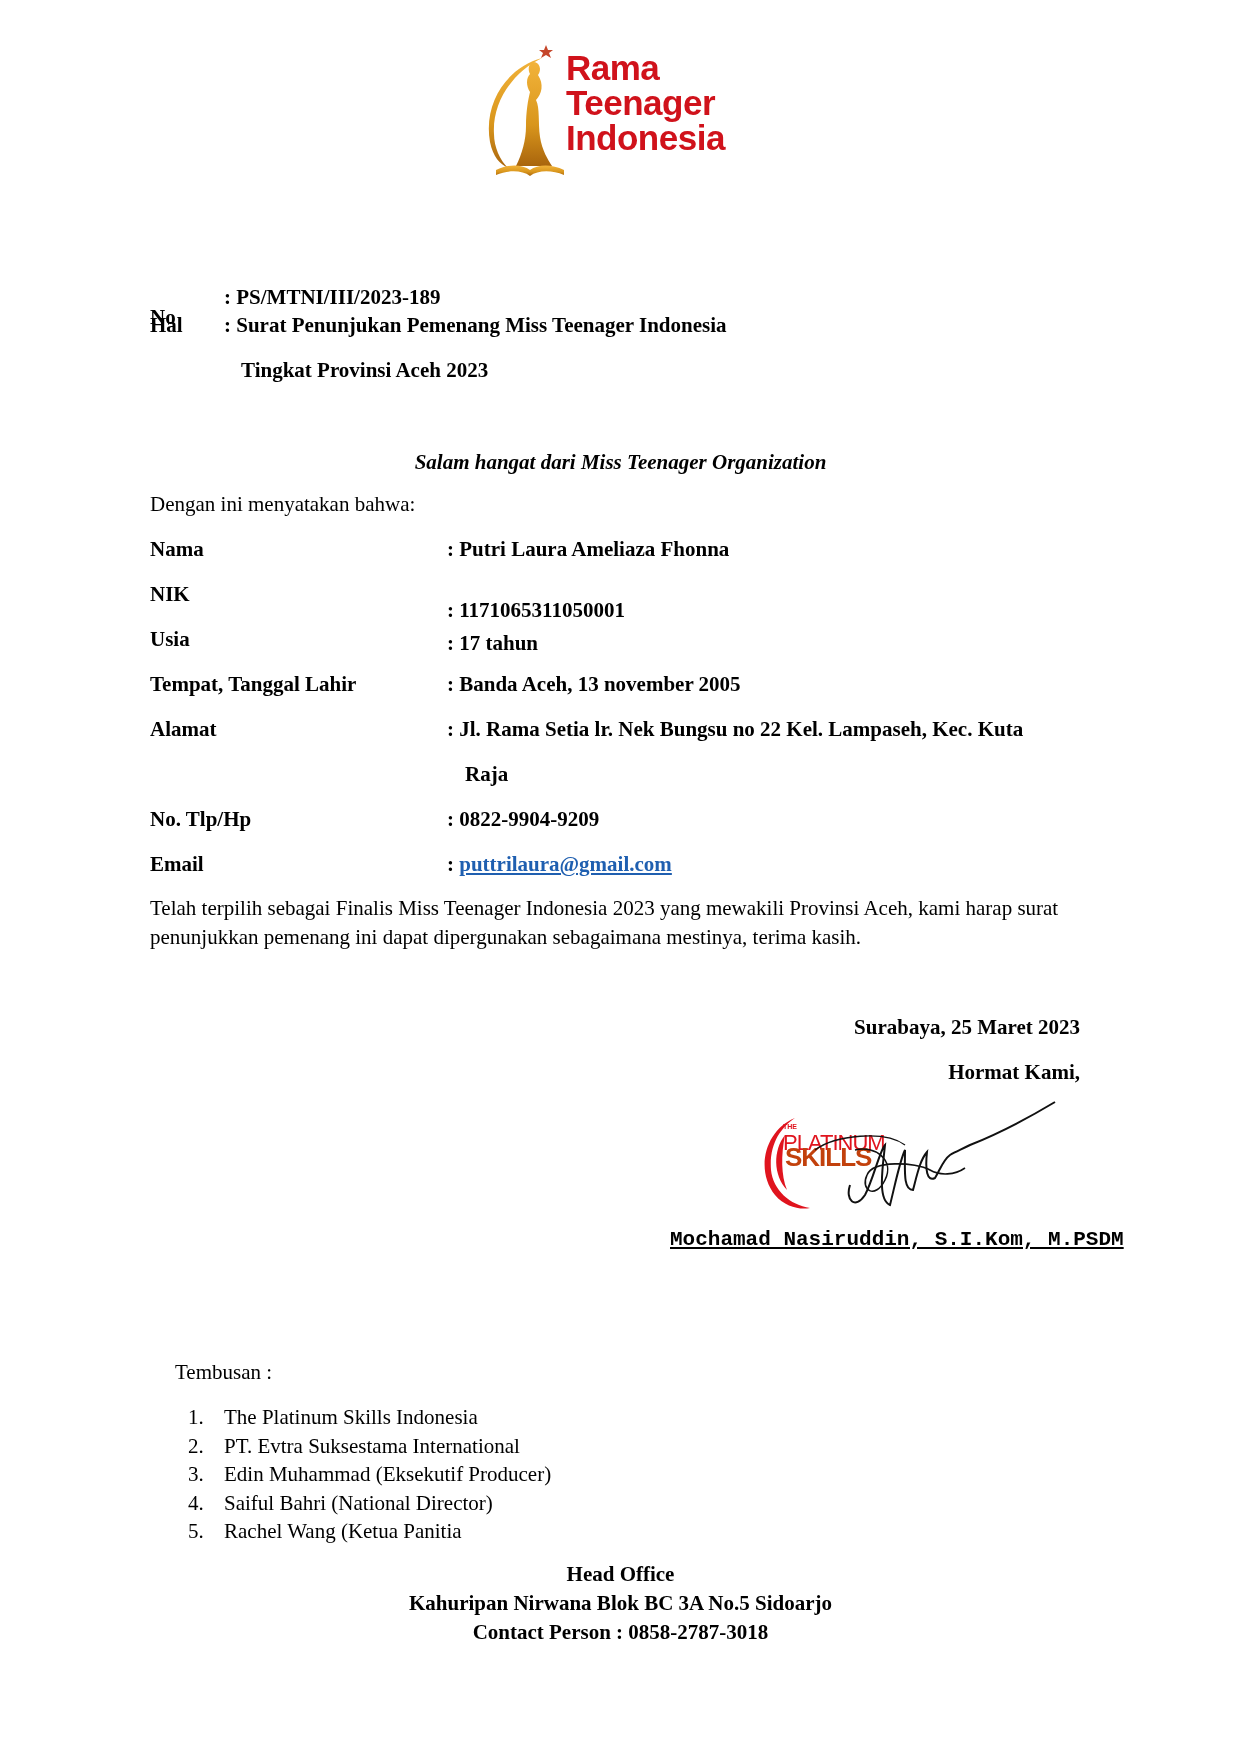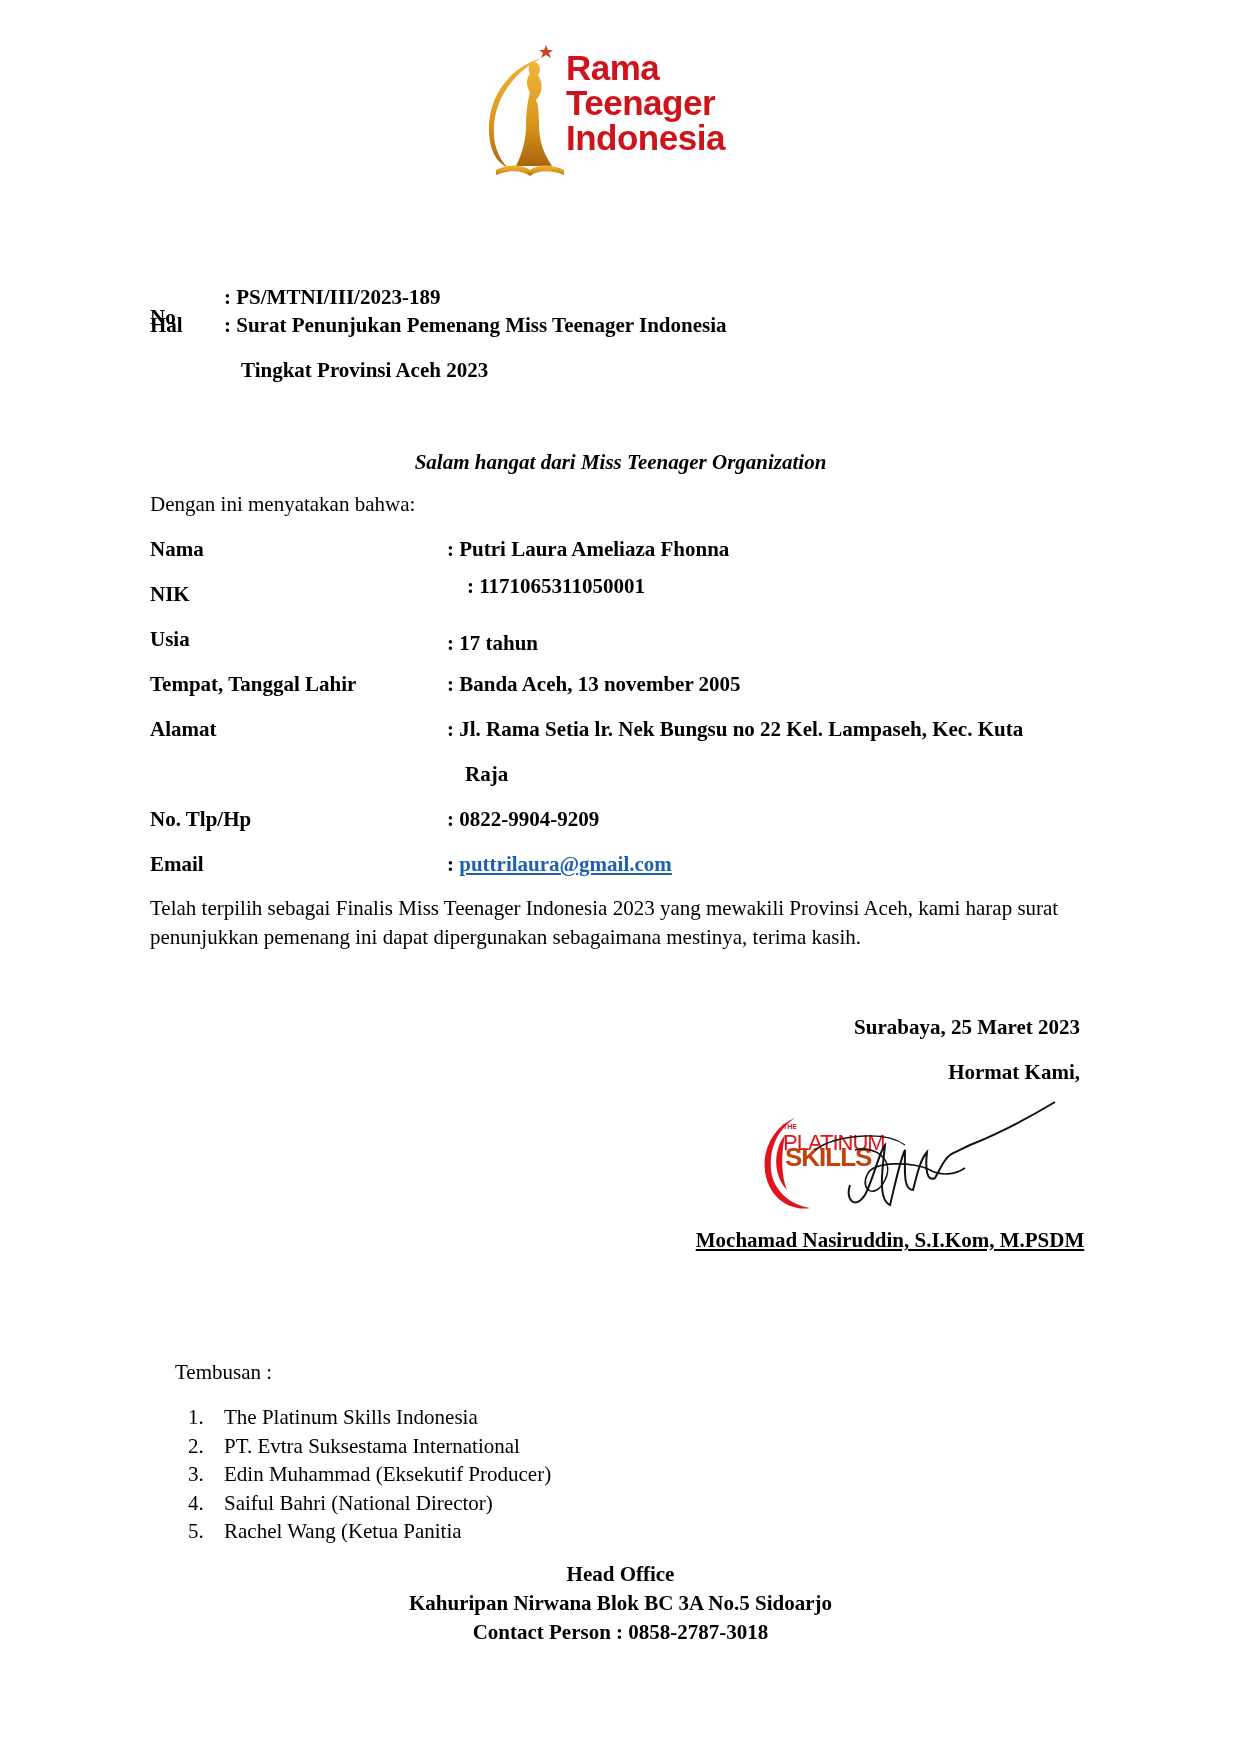--- a/index.html
+++ b/index.html
@@ -58,21 +58,21 @@
 <div class="abs b f21" style="left:241px;top:358px;">Tingkat Provinsi Aceh 2023</div>
 
 <div class="abs greeting">Salam hangat dari Miss Teenager Organization</div>
 
 <div class="abs f21" style="left:150px;top:492px;">Dengan ini menyatakan bahwa:</div>
 
 <div class="abs field-label" style="top:537px;">Nama</div>
 <div class="abs field-val" style="top:537px;">: Putri Laura Ameliaza Fhonna</div>
 
 <div class="abs field-label" style="top:582px;">NIK</div>
-<div class="abs field-val" style="top:574px;margin-left:20px;">: 1171065311050001</div>
+<div class="abs field-val" style="top:598px;">: 1171065311050001</div>
 
 <div class="abs field-label" style="top:627px;">Usia</div>
 <div class="abs field-val" style="top:631px;">: 17 tahun</div>
 
 <div class="abs field-label" style="top:672px;">Tempat, Tanggal Lahir</div>
 <div class="abs field-val" style="top:672px;">: Banda Aceh, 13 november 2005</div>
 
 <div class="abs field-label" style="top:717px;">Alamat</div>
 <div class="abs field-val" style="top:717px;">: Jl. Rama Setia lr. Nek Bungsu no 22 Kel. Lampaseh, Kec. Kuta</div>
 <div class="abs field-val" style="left:465px;top:762px;">Raja</div>
@@ -98,21 +98,21 @@
   <div class="abs" style="left:28px;top:33px;font-family:'Liberation Sans',sans-serif;font-size:7px;font-weight:bold;color:#e0141e;">THE</div>
   <div class="abs" style="left:28px;top:40px;font-family:'Liberation Sans',sans-serif;font-size:22px;color:#e0141e;letter-spacing:-1px;">PLATINUM</div>
   <div class="abs" style="left:30px;top:52px;font-family:Liberation Sans, sans-serif;font-size:26px;font-weight:bold;color:#c2410c;letter-spacing:-1px;">SKILLS</div>
   <svg width="330" height="150" viewBox="0 0 330 150" style="position:absolute;left:0;top:0;">
     <path d="M95,95 C90,110 100,120 110,105 C118,90 125,60 130,55 C128,75 122,110 135,115 C140,95 145,70 150,60 C150,80 148,100 158,100 C162,85 165,70 172,62 C170,80 172,92 180,88 C185,80 188,70 195,65 C200,62 205,60 215,55 C240,45 270,30 300,12" fill="none" stroke="#111" stroke-width="2"></path>
     <path d="M100,60 C120,55 140,70 130,90 C120,110 105,100 112,85 C118,70 160,72 175,80 C185,86 200,85 210,78" fill="none" stroke="#111" stroke-width="1.6"></path>
     <path d="M60,60 C80,45 130,40 150,55" fill="none" stroke="#111" stroke-width="1.4"></path>
   </svg>
 </div>
 
-<div class="abs signer" style="top:1228px;">Mochamad Nasiruddin, S.I.Kom, M.PSDM</div>
+<div class="abs signer" style="top:1228px;font-family:Liberation Mono, monospace;">Mochamad Nasiruddin, S.I.Kom, M.PSDM</div>
 
 <div class="abs f21" style="left:150px;top:1360px;margin-left:25px;">Tembusan :</div>
 <div class="abs cc-list" style="top:1403px;">
   <div class="cc-item">
       <span class="cc-num">1.</span>
       <span>The Platinum Skills Indonesia</span>
     </div>
   <div class="cc-item">
       <span class="cc-num">2.</span>
       <span>PT. Evtra Suksestama International</span>

